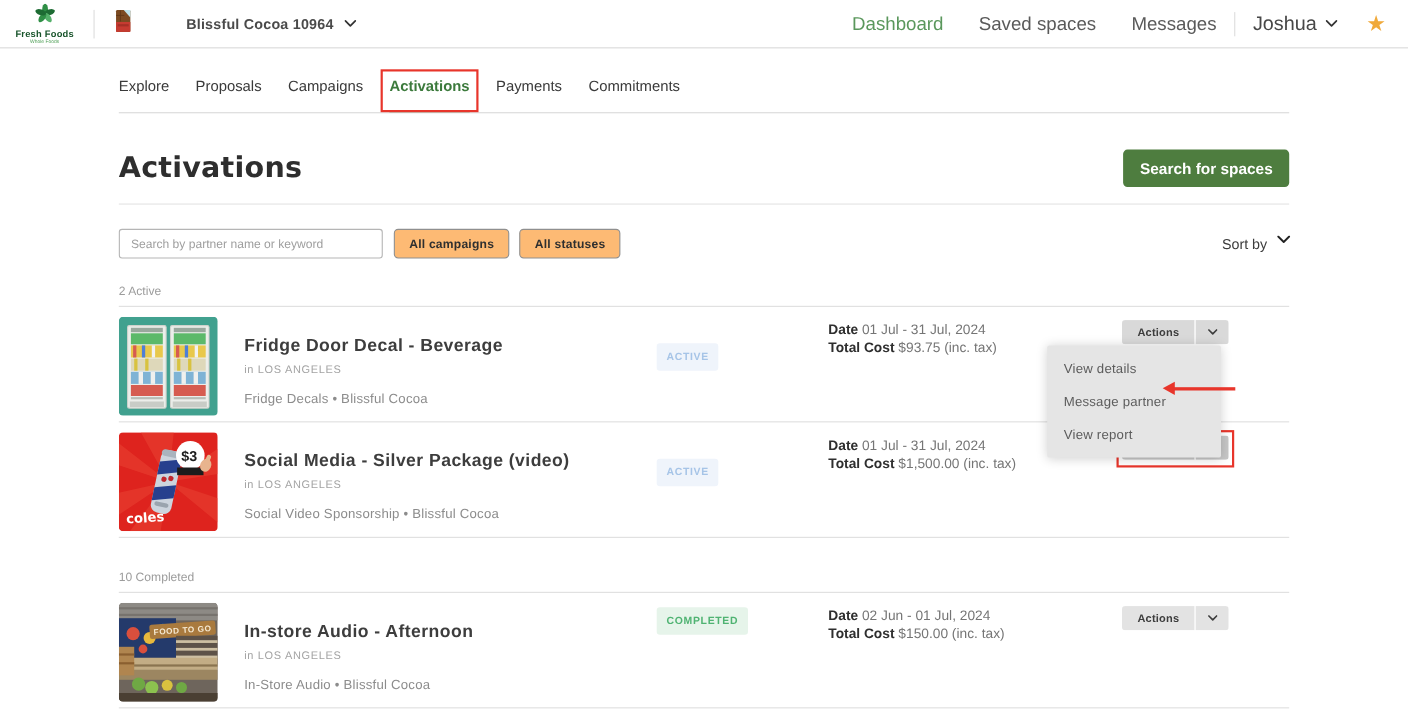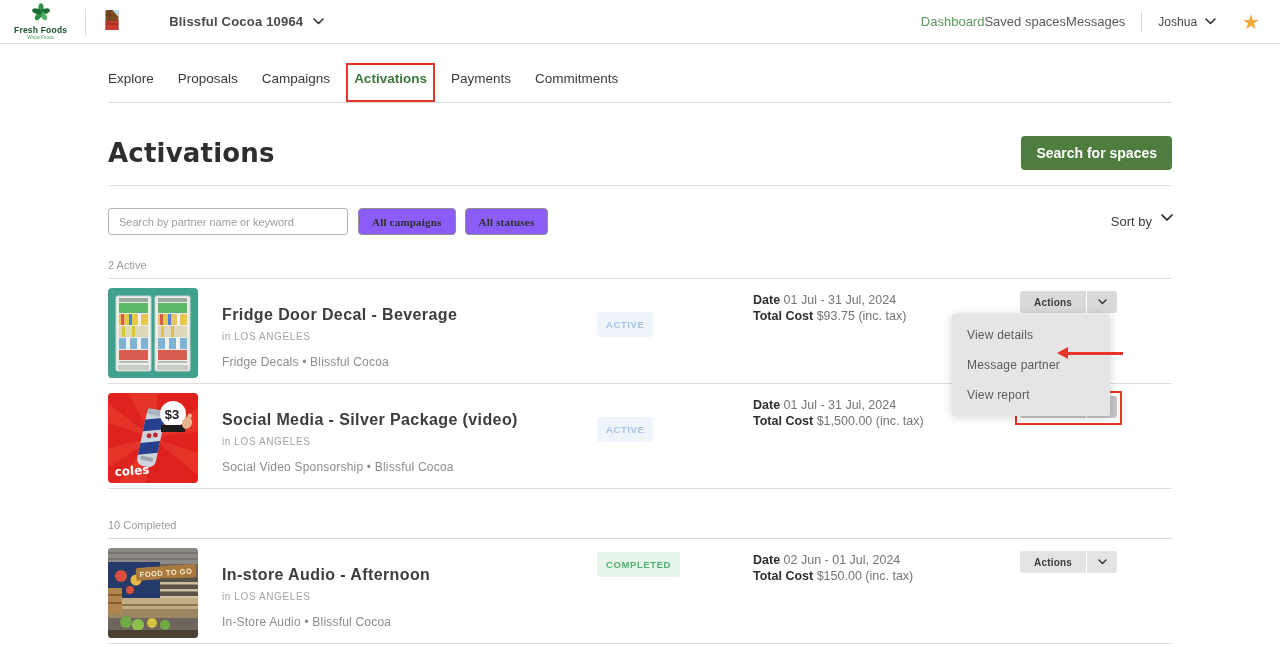--- a/index.html
+++ b/index.html
@@ -12,24 +12,24 @@
   .topbar-left, .topbar-right { display:flex; align-items:center; }
   .logo { display:flex; flex-direction:column; align-items:center; line-height:1; }
   .logo-name { font-size:8.5px; font-weight:bold; color:#17532a; margin-top:1px; letter-spacing:.2px; }
   .logo-sub { font-size:4.5px; color:#4d9e55; margin-top:1px; }
   .vdiv { width:1px; height:26px; background:#ddd; margin:0 18px; }
   .vdiv.short { height:22px; margin:0 16px; }
   .brand-selector { display:flex; align-items:center; cursor:pointer; }
   .brand-label { font-size:13px; font-weight:bold; color:#4a4a4a; margin:0 10px 0 13px; letter-spacing:.2px;padding-left:36px; }
   .chev { width:11px; height:7px; display:inline-block; }
   .chev svg { display:block; }
-  .nav-link { font-size:13px; color:#5a5a5a; cursor:pointer; }
+  .nav-link { font-size:17px; color:#5a5a5a; margin-left:32px; cursor:pointer; }
   .nav-link.green { color:#5a975c; }
   .user { display:flex; align-items:center; cursor:pointer; }
-  .user-name { font-size:12px; color:#474747; margin-right:8px; }
+  .user-name { font-size:18px; color:#474747; margin-right:8px; }
   .star { font-size:20px; color:#f0a93a; margin-left:26px; line-height:1; cursor:pointer; }
 
   
   .container { width:1064px; margin:0 auto; }
 
   
   .tabs { display:flex; padding-top:26px; border-bottom:1px solid #d9d9d9; }
   .tab { position:relative; font-size:13.5px; font-weight:500; color:#3a3a3a;
     margin-right:24px; padding-bottom:15px; cursor:pointer; line-height:17px; }
   .tab.active { color:#3c7a3c; font-weight:bold; padding-bottom:13px;
@@ -45,23 +45,23 @@
   .btn-green { background:#4e7d3f; color:#fff; font-size:14px; font-weight:bold;
     border:none; border-radius:4px; padding:9px 15px; cursor:pointer;
     font-family:"Liberation Sans", sans-serif; }
   .divider { border-top:1px solid #e3e3e3; margin-top:12px; }
 
   
   .filters { margin-top:22px; display:flex; align-items:center; }
   .search-input { width:240px; height:27px; border:1px solid #b5b5b5; border-radius:3px;
     padding:0 10px; font-size:11px; color:#444; font-family:"Liberation Sans", sans-serif; }
   .search-input::placeholder { color:#9e9e9e; }
-  .filter-btn { margin-left:9px; height:27px; padding:0 13px; background:#8b5cf6;
+  .filter-btn { margin-left:9px; height:27px; padding:0 13px; background:#fdba74;
     border:1px solid #8f8f8f; border-radius:4px; font-size:11px; font-weight:bold;
-    color:#2f2f2f; cursor:pointer; font-family:Liberation Serif, serif; letter-spacing:.2px; }
+    color:#2f2f2f; cursor:pointer; font-family:Liberation Sans, sans-serif; letter-spacing:.2px; }
   .filter-btn.first { margin-left:10px; }
   .sort { margin-left:auto; display:flex; align-items:flex-start; cursor:pointer; }
   .sort-label { font-size:13px; color:#3c3c3c; margin-right:9px; }
 
   
   .section-header { margin-top:24px; font-size:11px; color:#9c9c9c;
     padding-bottom:7px; border-bottom:1px solid #dedede; }
   .section-header.second { margin-top:30px; }
   .card { display:flex; padding:9px 0 5px; border-bottom:1px solid #dedede; position:relative; }
   .thumb { width:90px; height:90px; border-radius:4px; overflow:hidden; flex:none; }

